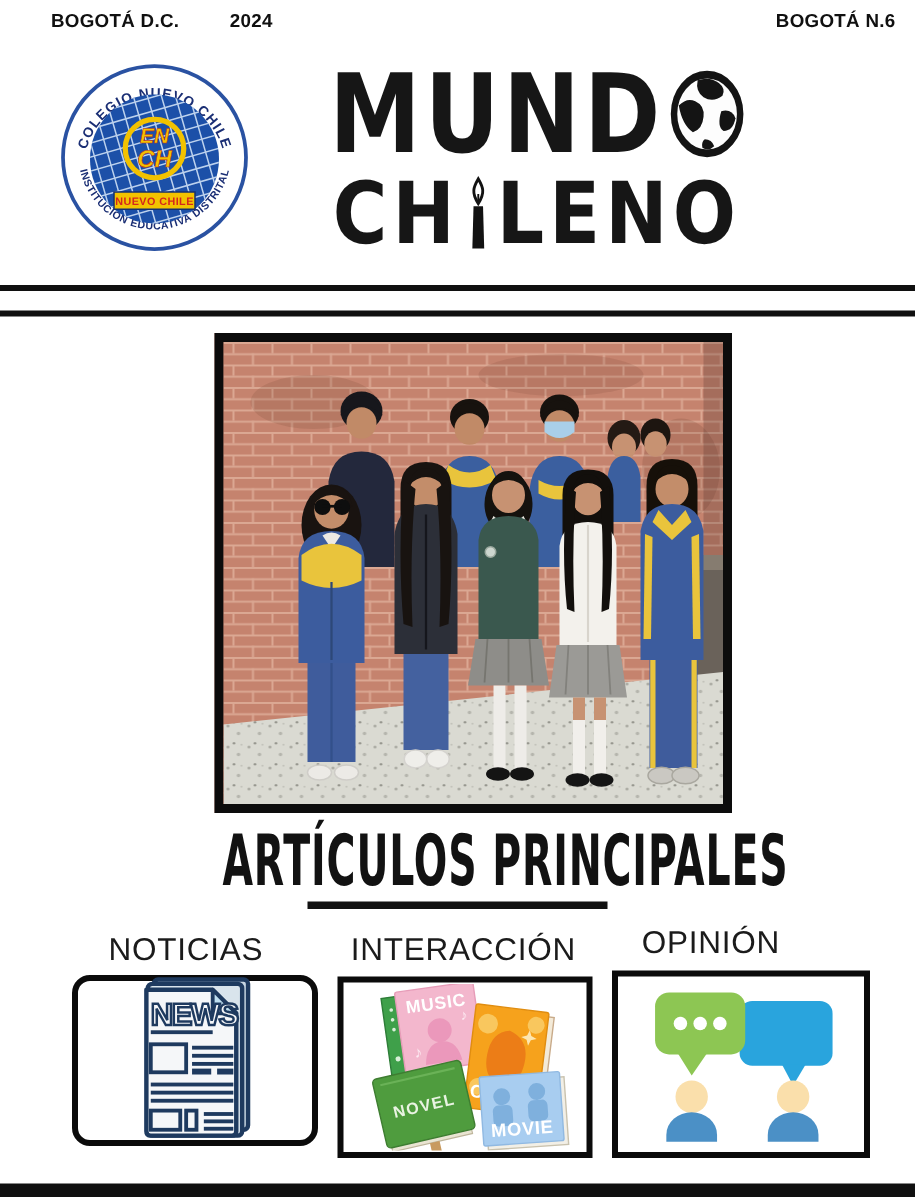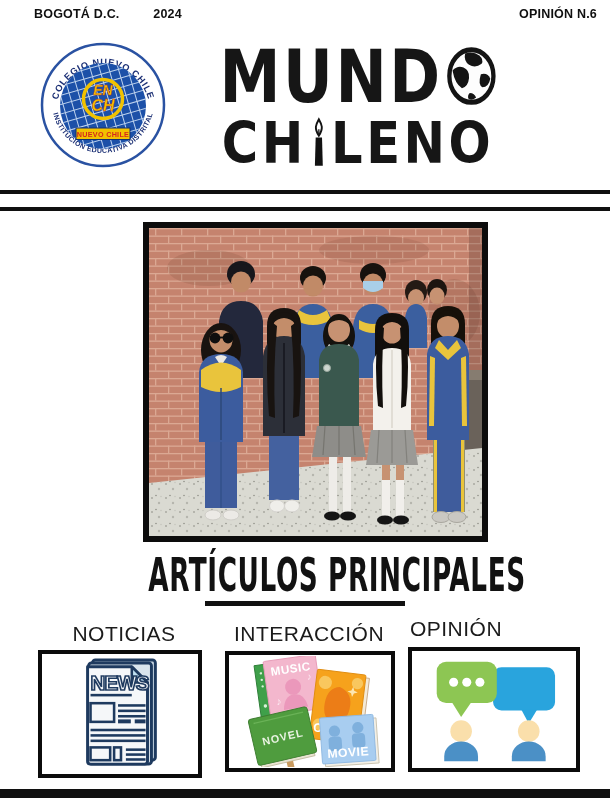--- a/index.html
+++ b/index.html
@@ -31,40 +31,40 @@
   .photo-frame svg{display:block;width:333px;height:308px;}
   
   .main-heading{position:absolute;left:0;right:0;top:551px;text-align:center;
                 font-family:"DejaVu Sans",sans-serif;font-weight:bold;font-size:47px;color:#121212;
                 line-height:1;white-space:nowrap;}
   .main-heading span{display:inline-block;transform:scaleX(0.56);letter-spacing:1px;}
   .heading-underline{position:absolute;left:205px;top:601px;width:200px;height:5px;background:#111;}
   
   .section-label{position:absolute;transform:translateX(-50%);font-size:21px;color:#1b1b1b;
                  letter-spacing:0.5px;white-space:nowrap;}
-  .lbl-1{left:124px;top:622px;} .lbl-2{left:309px;top:622px;} .lbl-3{left:456px;top:617px;}
+  .lbl-1{left:124px;top:622px;} .lbl-2{left:309px;top:622px;} .lbl-3{left:474px;top:617px;}
   
   .box{position:absolute;border:4px solid #0b0b0b;background:#fff;box-sizing:border-box;
        display:flex;align-items:center;justify-content:center;}
-  .box-1{left:38px;top:650px;width:164px;height:128px;}
+  .box-1{left:48px;top:650px;width:164px;height:114px;border-radius:12px;}
   .box-2{left:225px;top:651px;width:170px;height:121px;}
   .box-3{left:408px;top:647px;width:172px;height:125px;}
   svg text{font-family:"Liberation Sans",sans-serif;}
 </style>
 </head>
 <body>
 
 <div class="page">
 
   <div class="topbar">
     <div class="topbar-left">
       <span>BOGOTÁ D.C.</span>
       <span class="year">2024</span>
     </div>
-    <span>OPINIÓN N.6</span>
+    <span>BOGOTÁ N.6</span>
   </div>
 
   <div class="logo">
     <svg viewBox="0 0 126 126">
       <defs>
         <path id="arcTop" d="M 16,70 A 47,47 0 0 1 110,70"></path>
         <path id="arcBot" d="M 12,60 A 51,51 0 0 0 114,60"></path>
         <clipPath id="globeClip">
             <circle cx="63" cy="64" r="43"></circle>
           </clipPath>

